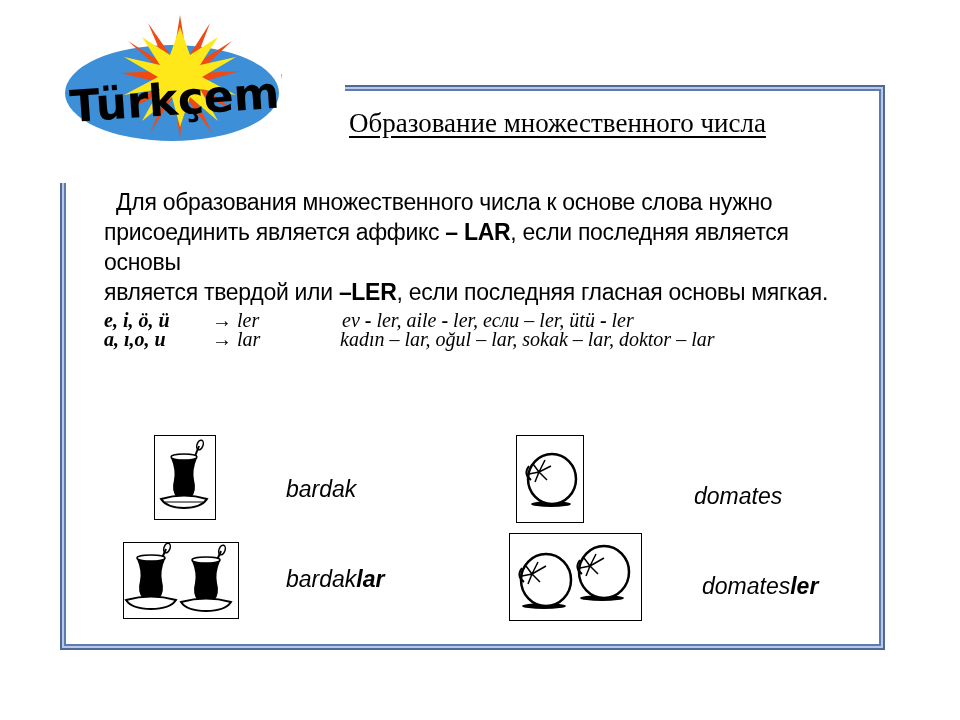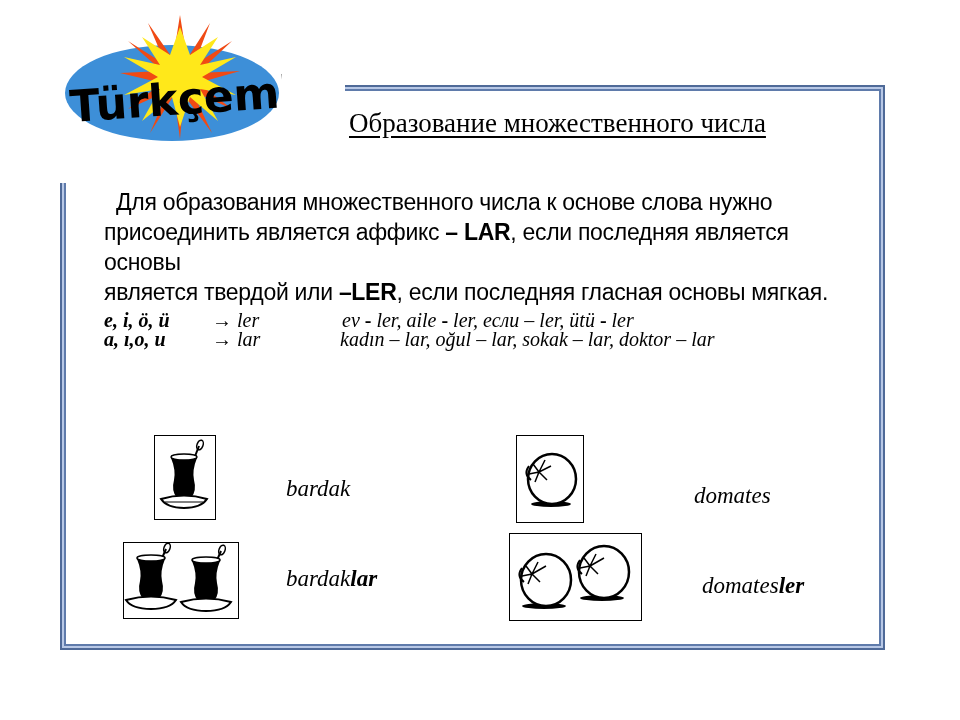--- a/index.html
+++ b/index.html
@@ -30,21 +30,21 @@
     position: absolute; left: 104px; font-size: 20px; font-style: italic; white-space: nowrap;
     font-family: "Liberation Serif", serif;
   }
   .rule-row .vowels { display: inline-block; width: 108px; font-weight: bold; }
   .rule-row .arrow { display: inline-block; width: 125px; font-weight: normal; }
   .rule-row .examples b { font-weight: bold; font-style: normal; }
   .pic {
     position: absolute; border: 1.5px solid #000; background: #fff; box-sizing: border-box;
   }
   .word {
-    position: absolute; font-family: Liberation Serif, serif; font-style: italic; font-size: 23px;
+    position: absolute; font-family: Liberation Sans, sans-serif; font-style: italic; font-size: 23px;
     white-space: nowrap;
   }
   .word b { font-weight: bold; }
 </style>
 </head>
 <body>
 
 <div class="frame"></div>
 <div class="frame-mask"></div>
 

